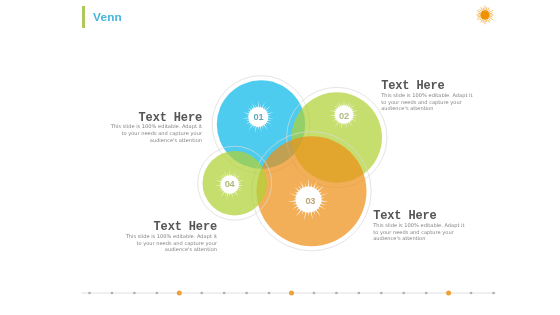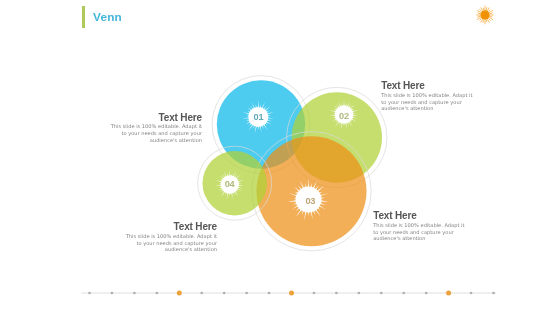--- a/index.html
+++ b/index.html
@@ -3,21 +3,21 @@
 <meta charset="utf-8">
 <style>
   html,body{margin:0;padding:0;}
   body{width:560px;height:315px;background:#fff;font-family:"Liberation Sans",sans-serif;overflow:hidden;position:relative;-webkit-font-smoothing:antialiased;}
   .tb, .title{transform:translateZ(0);}
   .slide{position:absolute;left:12px;top:0;width:560px;height:315px;background:#fff;}
   .title-bar{position:absolute;left:69.8px;top:5.8px;width:3.5px;height:22.1px;background:#aec85c;}
   .title{position:absolute;left:81px;top:9.7px;font-size:11.8px;font-weight:bold;color:#45b6dc;letter-spacing:.2px;}
   .venn{position:absolute;left:0;top:0;width:560px;height:315px;}
   .tb{position:absolute;width:95px;}
-  .tb .h{font-family:Liberation Sans, sans-serif;font-size:10px;font-weight:bold;color:#565656;line-height:8px;letter-spacing:-0.15px;}
+  .tb .h{font-family:Liberation Mono, monospace;font-size:12px;font-weight:bold;color:#565656;line-height:8px;letter-spacing:-0.15px;}
   .tb .b{font-family:"DejaVu Sans",sans-serif;font-size:5.1px;color:#828282;line-height:6.7px;margin-top:1.8px;}
   .tb.r{text-align:right;}
   .tb.l{text-align:left;}
   #tb1{left:95px;top:113.5px;}
   #tb2{left:369.2px;top:82px;}
   #tb3{left:110px;top:223.2px;}
   #tb4{left:361.2px;top:212px;}
   .sun{position:absolute;left:462.7px;top:4.5px;width:20px;height:20px;}
   .timeline{position:absolute;left:68px;top:288px;width:418px;height:10px;}
 </style>

